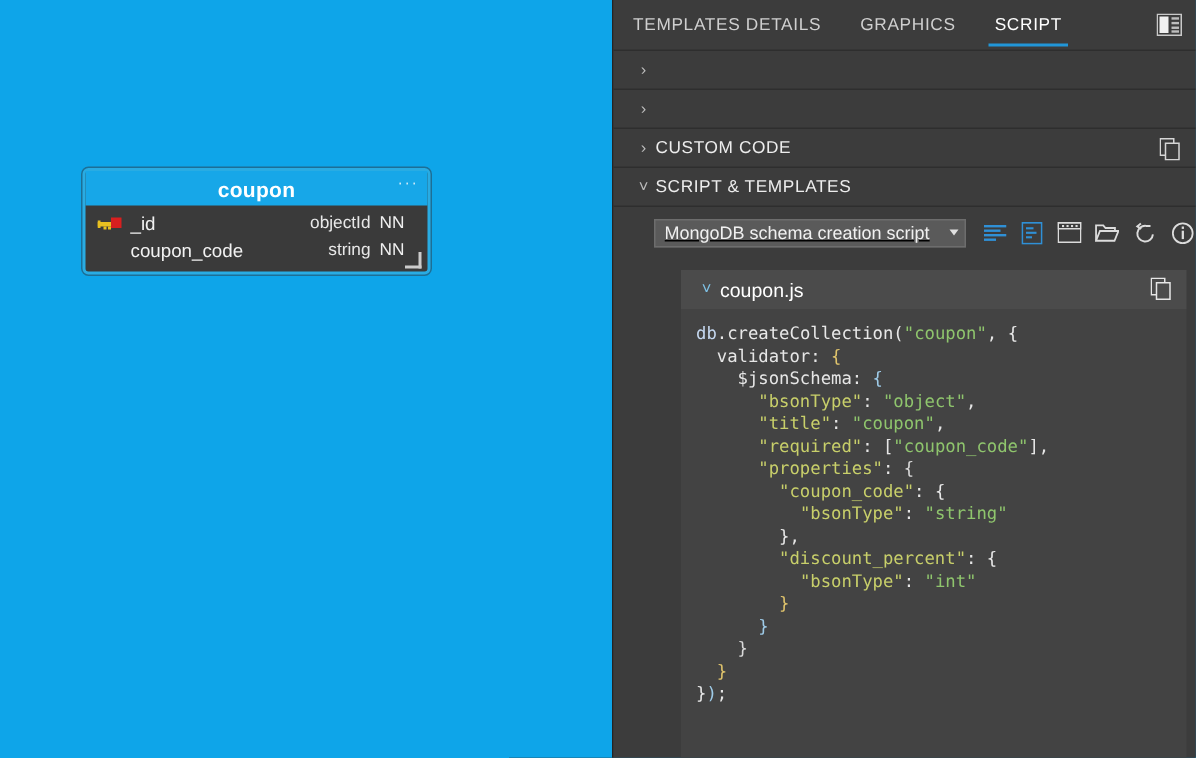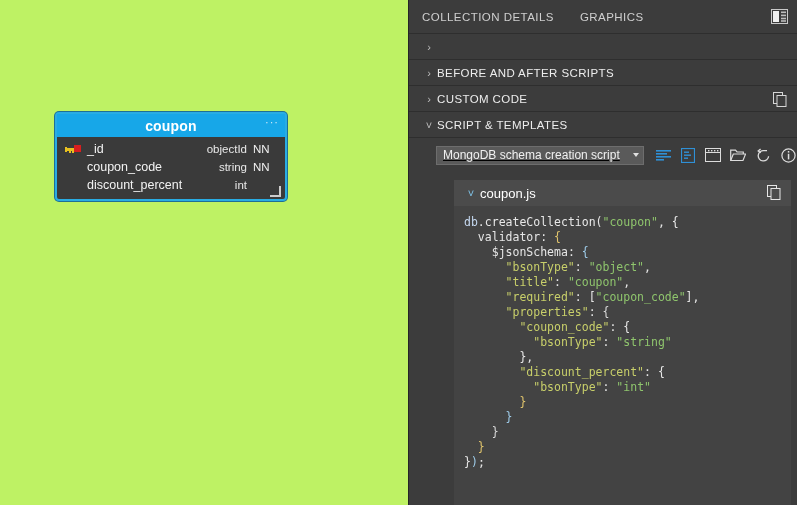--- a/index.html
+++ b/index.html
@@ -5,21 +5,21 @@
   html,body{margin:0;padding:0;}
   body{
     width:797px;height:505px;overflow:hidden;
     background:#2b2b2b;
     font-family:"Liberation Sans", sans-serif;
     -webkit-font-smoothing:antialiased;
   }
   .app{position:relative;width:797px;height:505px;display:flex;}
 
   
-  .canvas{position:relative;width:408px;height:505px;background:#bef264;flex:0 0 408px;}
+  .canvas{position:relative;width:408px;height:505px;background:#0ea5e9;flex:0 0 408px;}
 
   .entity{
     position:absolute;left:55px;top:112px;width:232px;
     border:2px solid #29ace3;border-radius:4px;
     background:#3a3a3a;box-sizing:border-box;
     box-shadow:0 0 0 1px #1d6f96;
   }
   .entity-title{
     position:relative;height:23px;background:#17a7e8;
     display:flex;align-items:center;justify-content:center;
@@ -165,60 +165,56 @@
           <span class="attr-nn">NN</span>
         </div>
 
         <div class="attr">
           <span class="attr-key"></span>
           <span class="attr-name">coupon_code</span>
           <span class="attr-type">string</span>
           <span class="attr-nn">NN</span>
         </div>
 
-        <div class="attr">
-          <span class="attr-key"></span>
-          <span class="attr-name">discount_percent</span>
-          <span class="attr-type">int</span>
-          <span class="attr-nn"></span>
-        </div>
 
         <div class="resize-handle"></div>
       </div>
     </div>
   </div>
 
   <div class="panel">
 
     <div class="tabbar">
       <div class="tab">
-        <span>COLLECTION DETAILS</span>
+        <span>TEMPLATES DETAILS</span>
       </div>
       <div class="tab">
         <span>GRAPHICS</span>
+      </div>
+      <div class="tab active">
+        <span>SCRIPT</span>
       </div>
       <div class="panel-toggle">
         <svg width="17" height="15" viewBox="0 0 17 15">
           <rect x="0.5" y="0.5" width="16" height="14" fill="none" stroke="#c9c9c9"></rect>
           <rect x="2" y="2" width="6" height="11" fill="#f0f0f0"></rect>
           <rect x="10" y="2.5" width="5" height="1.6" fill="#bdbdbd"></rect>
           <rect x="10" y="5.6" width="5" height="1.6" fill="#bdbdbd"></rect>
           <rect x="10" y="8.7" width="5" height="1.6" fill="#bdbdbd"></rect>
           <rect x="10" y="11.2" width="5" height="1.6" fill="#bdbdbd"></rect>
         </svg>
       </div>
     </div>
 
     <div class="section">
       <span class="chev">›</span>
     </div>
 
     <div class="section">
       <span class="chev">›</span>
-      <span class="section-label">BEFORE AND AFTER SCRIPTS</span>
     </div>
 
     <div class="section">
       <span class="chev">›</span>
       <span class="section-label">CUSTOM CODE</span>
       <span class="section-action">
         <svg width="14" height="15" viewBox="0 0 14 15">
           <rect x="0.5" y="0.5" width="9" height="11" fill="none" stroke="#d6d6d6"></rect>
           <rect x="4" y="3.5" width="9" height="11" fill="#3c3c3c" stroke="#d6d6d6"></rect>
         </svg>

